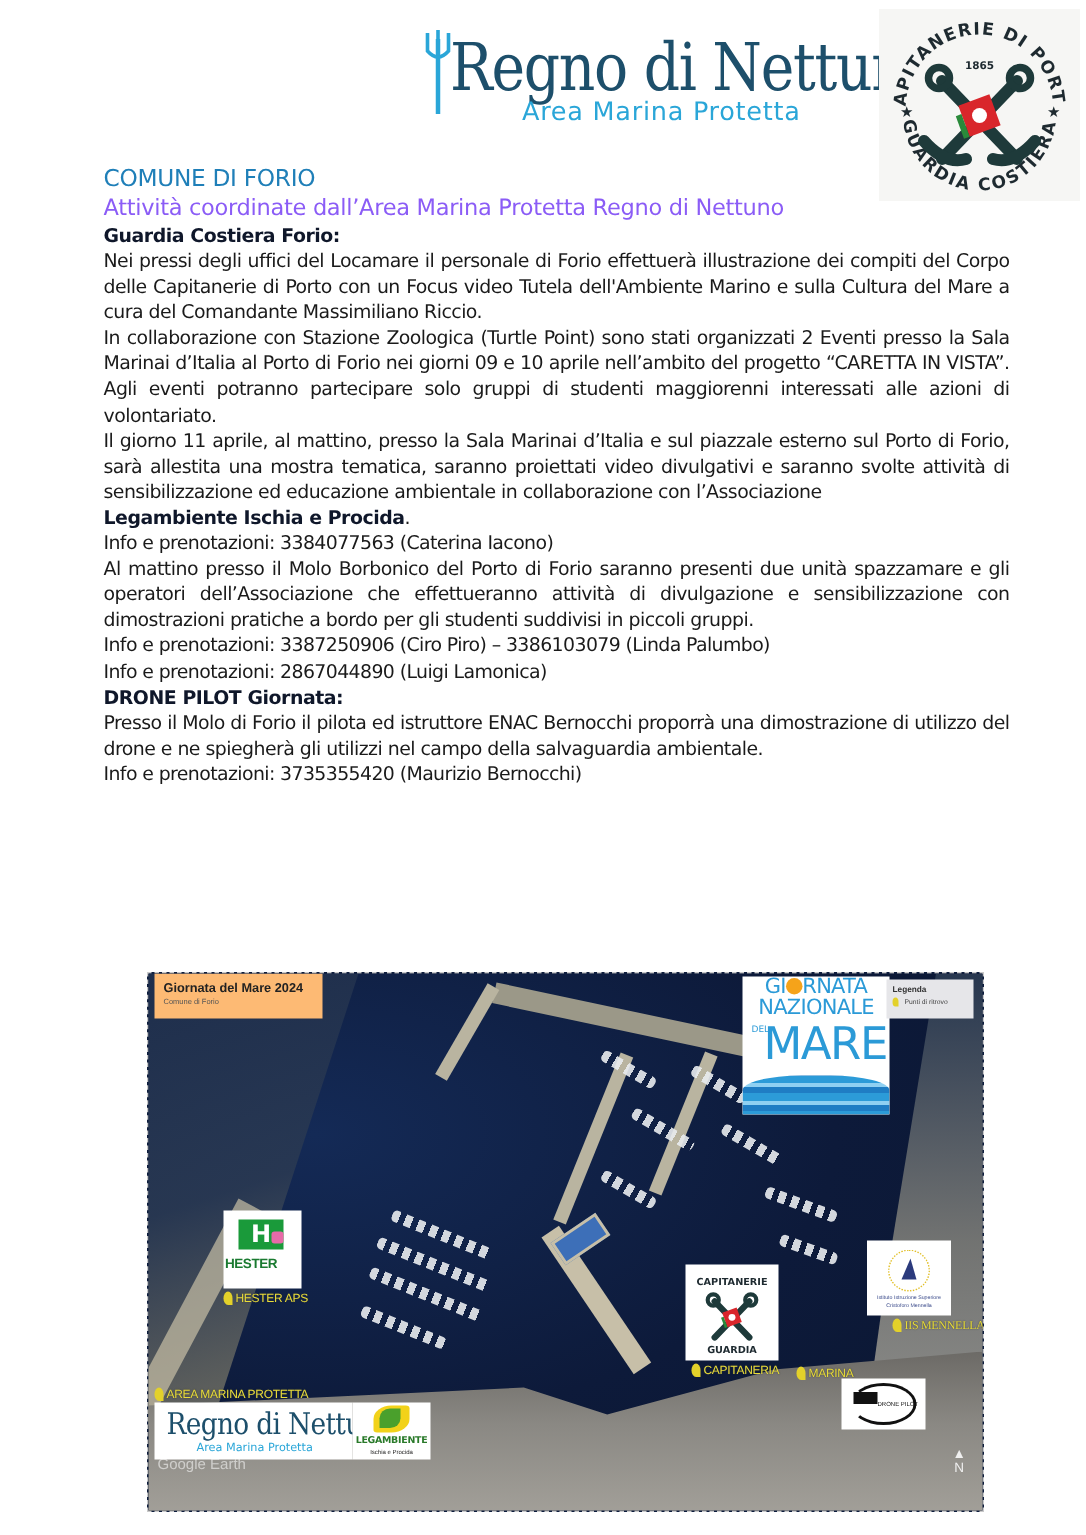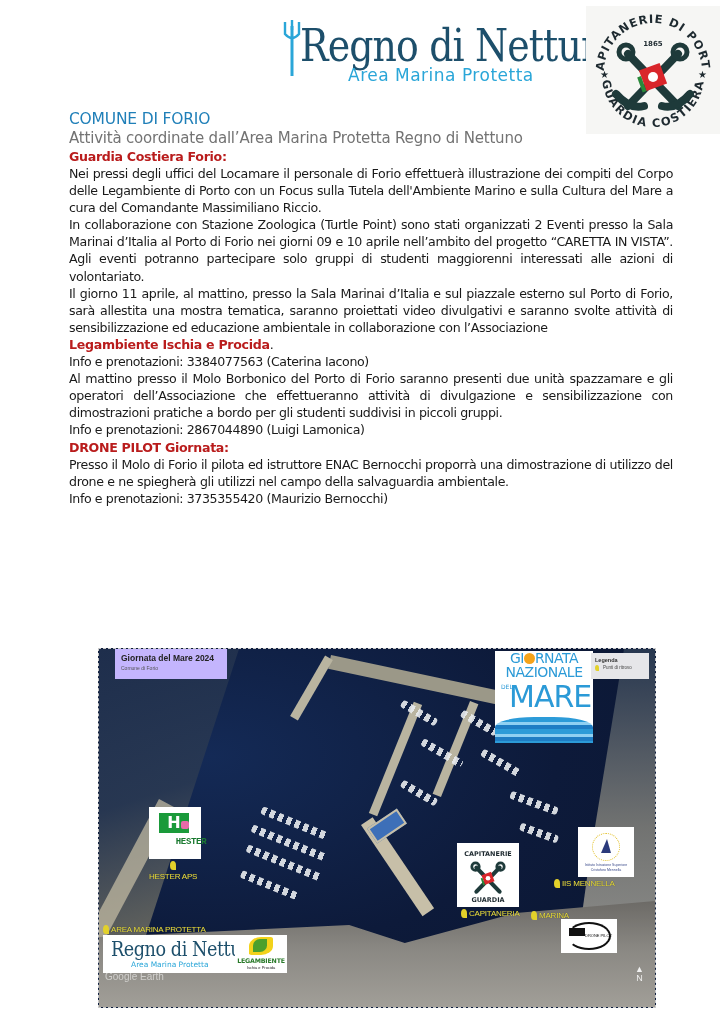--- a/index.html
+++ b/index.html
@@ -9,63 +9,63 @@
   .logo-nettuno { position: absolute; left: 268px; top: 8px; width: 310px; height: 80px; }
   .logo-nettuno .trident { position: absolute; left: 14px; top: 12px; width: 20px; height: 56px; }
   .logo-nettuno .title { position: absolute; left: 32px; top: 14px; font-family: "DejaVu Serif", serif; font-size: 44px; line-height: 48px; color: #1d4f6b; letter-spacing: -1px; transform: scaleX(0.86); transform-origin: left top; white-space: nowrap; }
   .logo-nettuno .subtitle { position: absolute; left: 80px; top: 58px; font-family: "DejaVu Sans", sans-serif; font-size: 17px; line-height: 18px; color: #2aa6d8; white-space: nowrap; letter-spacing: 0.5px; }
 
   .logo-cp { position: absolute; left: 586px; top: 6px; width: 134px; height: 128px; background: #f6f6f4; }
 
   
   .doc { position: absolute; left: 69px; top: 110px; width: 604px; font-family: "DejaVu Sans", sans-serif; font-size: 12.6px; line-height: 17.1px; }
   .doc .h1 { color: #1f7fb8; font-size: 15.5px; line-height: 18px; font-weight: normal; letter-spacing: -0.2px; }
-  .doc .h2 { color: #737373; font-size: 15px; line-height: 20px; letter-spacing: -0.2px; }
-  .doc .sec { color: #b91c1c; font-weight: bold; font-size: 12.6px; line-height: 17px; letter-spacing: -0.3px; }
+  .doc .h2 { color: #8b5cf6; font-size: 15px; line-height: 20px; letter-spacing: -0.2px; }
+  .doc .sec { color: #0f172a; font-weight: bold; font-size: 12.6px; line-height: 17px; letter-spacing: -0.3px; }
   .doc p { margin: 0; text-align: justify; letter-spacing: -0.35px; }
   .doc .info { letter-spacing: -0.4px; }
 
   
   .map { position: absolute; left: 98px; top: 648px; width: 556px; height: 358px; background: #0e1d3d; overflow: hidden; border: 1px dashed #c9c9c9; }
   .map .sea { position: absolute; inset: 0; background:
       radial-gradient(ellipse at 20% 30%, #142a56 0%, #0d1a3a 55%, #0a1630 100%); }
   .map .land-left { position: absolute; left: -30px; top: 0; width: 170px; height: 420px; background: linear-gradient(160deg, #20304d 0%, #2b3a52 40%, #6b6b62 70%, #9a9890 100%); transform: skewX(-18deg); transform-origin: top left; opacity: 0.85; }
   .map .shore { position: absolute; left: 60px; top: 150px; width: 18px; height: 260px; background: #c9c1a6; transform: rotate(28deg); transform-origin: top left; opacity: 0.7; }
   .map .land-bottom { position: absolute; left: 0; top: 252px; width: 556px; height: 120px; background: linear-gradient(180deg, #6c6a66 0%, #8a8883 40%, #a7a49d 100%); clip-path: polygon(0 30%, 45% 20%, 55% 35%, 75% 10%, 100% 0, 100% 100%, 0 100%); }
   .map .land-right { position: absolute; left: 470px; top: 0; width: 100px; height: 358px; background: linear-gradient(180deg, #2a3a52 0%, #7d7d78 50%, #a9a7a0 100%); clip-path: polygon(55% 0, 100% 0, 100% 100%, 0 100%, 20% 60%); opacity: 0.9; }
   .map .breakwater { position: absolute; left: 232px; top: 6px; width: 250px; height: 14px; background: #9b9888; transform: rotate(12deg); transform-origin: left top; }
   .map .pier1 { position: absolute; left: 292px; top: 50px; width: 9px; height: 120px; background: #b9b4a0; transform: rotate(22deg); }
   .map .pier2 { position: absolute; left: 352px; top: 50px; width: 9px; height: 100px; background: #b9b4a0; transform: rotate(22deg); }
   .map .pier3 { position: absolute; left: 208px; top: 4px; width: 9px; height: 70px; background: #b9b4a0; transform: rotate(30deg); }
   .map .molo { position: absolute; left: 262px; top: 176px; width: 14px; height: 110px; background: #c7bfa8; transform: rotate(-34deg); transform-origin: top left; }
   .map .molo-head { position: absolute; left: 270px; top: 168px; width: 32px; height: 14px; background: #3d6fb8; border: 2px solid #c7bfa8; transform: rotate(-34deg); }
   .map .boats { position: absolute; border-radius: 3px; background: repeating-linear-gradient(90deg, #e9ecef 0 5px, transparent 5px 9px); opacity: 0.9; }
 
-  .map .title-box { position: absolute; left: 16px; top: 0; width: 112px; height: 30px; background: #c4b5fd; padding: 4px 6px; box-sizing: border-box; }
+  .map .title-box { position: absolute; left: 4px; top: 0; width: 112px; height: 30px; background: #fdba74; padding: 4px 6px; box-sizing: border-box; }
   .map .title-box .t { font-family: "Liberation Sans", sans-serif; font-weight: bold; font-size: 8.5px; color: #222; line-height: 11px; white-space: nowrap; }
   .map .title-box .s { font-family: "Liberation Sans", sans-serif; font-size: 5px; color: #555; line-height: 8px; }
 
   .map .legend-box { position: absolute; left: 492px; top: 4px; width: 58px; height: 26px; background: #e6e6e9; padding: 3px 4px; box-sizing: border-box; font-family: "Liberation Sans", sans-serif; }
   .map .legend-box .lt { font-size: 5.5px; font-weight: bold; color: #333; line-height: 8px; }
   .map .legend-box .li { font-size: 4.5px; color: #444; line-height: 8px; display: flex; align-items: center; gap: 4px; }
   .pin { display: inline-block; width: 4px; height: 6px; background: #e3d12a; border-radius: 50% 50% 0 50%; }
 
   .gnm { position: absolute; left: 396px; top: 2px; width: 98px; height: 92px; background: #ffffff; overflow: hidden; }
   .gnm .l1, .gnm .l2 { font-family: "DejaVu Sans", sans-serif; color: #2b9ad7; font-size: 14px; line-height: 14px; letter-spacing: -0.5px; text-align: center; white-space: nowrap; }
   .gnm .sun { display: inline-block; width: 11px; height: 11px; background: #f5a31a; border-radius: 50%; vertical-align: -1px; }
   .gnm .l3 { position: absolute; left: 6px; top: 32px; font-size: 6px; color: #2b9ad7; font-family: "DejaVu Sans", sans-serif; }
   .gnm .l4 { position: absolute; left: 14px; top: 30px; font-size: 30px; line-height: 32px; color: #2b9ad7; font-family: "DejaVu Sans", sans-serif; letter-spacing: -1px; }
   .gnm .waves { position: absolute; left: 0; bottom: 0; width: 98px; height: 26px; background:
       repeating-linear-gradient(180deg, #2c9bd8 0 5px, #8fd0f2 5px 8px, #1f7dc4 8px 12px); border-top-left-radius: 40% 10px; border-top-right-radius: 40% 10px; }
 
   .badge { position: absolute; background: #ffffff; }
   .hester { left: 50px; top: 158px; width: 52px; height: 52px; }
   .hester .h { position: absolute; left: 10px; top: 6px; width: 30px; height: 20px; background: #1a9a3a; color: #fff; font-family: "DejaVu Sans", sans-serif; font-weight: bold; font-size: 16px; line-height: 20px; text-align: center; }
   .hester .crown { position: absolute; left: 32px; top: 14px; width: 8px; height: 8px; background: #e86aa8; border-radius: 2px; }
-  .hester .w { position: absolute; left: 22px; top: 30px; width: 40px; text-align: center; color: #1a7a30; font-family: Liberation Mono, monospace; font-weight: bold; font-size: 9px; letter-spacing: -0.3px; }
+  .hester .w { position: absolute; left: 1px; top: 30px; width: 40px; text-align: left; color: #1a7a30; font-family: Liberation Sans, sans-serif; font-weight: bold; font-size: 9px; letter-spacing: -0.3px; }
 
   .cp-small { left: 358px; top: 194px; width: 62px; height: 64px; }
   .eu-logo { left: 479px; top: 178px; width: 56px; height: 50px; }
   .eu-logo .ring { position: absolute; left: 14px; top: 6px; width: 28px; height: 28px; border-radius: 50%; border: 1px dotted #e2c02a; box-sizing: border-box; }
   .eu-logo .sail { position: absolute; left: 23px; top: 12px; width: 0; height: 0; border-left: 6px solid transparent; border-right: 4px solid transparent; border-bottom: 14px solid #2b3a7c; }
   .eu-logo .txt { position: absolute; left: 4px; top: 36px; width: 48px; font-size: 3.5px; color: #3a4a8a; text-align: center; font-family: "Liberation Sans", sans-serif; line-height: 5px; }
   .drone-logo { left: 462px; top: 270px; width: 56px; height: 34px; }
   .drone-logo .ell { position: absolute; left: 6px; top: 3px; width: 44px; height: 28px; border: 2px solid #111; border-radius: 50%; border-left-color: transparent; box-sizing: border-box; }
   .drone-logo .body { position: absolute; left: 8px; top: 9px; width: 16px; height: 8px; background: #111; }
   .drone-logo .t { position: absolute; left: 24px; top: 14px; font-size: 4px; color: #111; font-family: "Liberation Sans", sans-serif; white-space: nowrap; }
@@ -121,32 +121,33 @@
     <text x="112" y="72" font-size="10" fill="#1e2a30">★</text>
   </svg>
 </div>
 
 <div class="doc">
   <div class="h1">COMUNE DI FORIO</div>
   <div class="h2">Attività coordinate dall’Area Marina Protetta Regno di Nettuno</div>
 
   <div>
     <div class="sec">Guardia Costiera Forio:</div>
-    <p>Nei pressi degli uffici del Locamare il personale di Forio effettuerà illustrazione dei compiti del Corpo delle Legambiente di Porto con un Focus sulla Tutela dell'Ambiente Marino e sulla Cultura del Mare a cura del Comandante Massimiliano Riccio.</p>
+    <p>Nei pressi degli uffici del Locamare il personale di Forio effettuerà illustrazione dei compiti del Corpo delle Capitanerie di Porto con un Focus video Tutela dell'Ambiente Marino e sulla Cultura del Mare a cura del Comandante Massimiliano Riccio.</p>
   </div>
 
   <div>
     <p>In collaborazione con Stazione Zoologica (Turtle Point) sono stati organizzati 2 Eventi presso la Sala Marinai d’Italia al Porto di Forio nei giorni 09 e 10 aprile nell’ambito del progetto “CARETTA IN VISTA”. Agli eventi potranno partecipare solo gruppi di studenti maggiorenni interessati alle azioni di volontariato.</p>
     <p>Il giorno 11 aprile, al mattino, presso la Sala Marinai d’Italia e sul piazzale esterno sul Porto di Forio, sarà allestita una mostra tematica, saranno proiettati video divulgativi e saranno svolte attività di sensibilizzazione ed educazione ambientale in collaborazione con l’Associazione</p>
     <p><span class="sec">Legambiente Ischia e Procida</span><span>.</span></p>
     <p class="info">Info e prenotazioni: 3384077563 (Caterina Iacono)</p>
   </div>
 
   <div>
     <p>Al mattino presso il Molo Borbonico del Porto di Forio saranno presenti due unità spazzamare e gli operatori dell’Associazione che effettueranno attività di divulgazione e sensibilizzazione con dimostrazioni pratiche a bordo per gli studenti suddivisi in piccoli gruppi.</p>
+    <p class="info">Info e prenotazioni: 3387250906 (Ciro Piro) – 3386103079 (Linda Palumbo)</p>
   </div>
 
   <div>
     <p class="info">Info e prenotazioni: 2867044890 (Luigi Lamonica)</p>
   </div>
 
   <div>
     <div class="sec">DRONE PILOT Giornata:</div>
     <p>Presso il Molo di Forio il pilota ed istruttore ENAC Bernocchi proporrà una dimostrazione di utilizzo del drone e ne spiegherà gli utilizzi nel campo della salvaguardia ambientale.</p>
     <p class="info">Info e prenotazioni: 3735355420 (Maurizio Bernocchi)</p>
@@ -197,21 +198,21 @@
         <span class="pin"></span>
         <span>Punti di ritrovo</span>
       </div>
   </div>
 
   <div class="badge hester">
     <div class="h">H</div>
     <div class="crown"></div>
     <div class="w">HESTER</div>
   </div>
-  <div class="lbl" style="left:50px;top:212px;flex-direction:column;">
+  <div class="lbl" style="left:50px;top:212px;">
       <span class="pin"></span>
       <span>HESTER APS</span>
     </div>
 
   <div class="badge cp-small">
     <svg width="62" height="64" viewBox="0 0 134 128">
       <g stroke="#1e3a3a" stroke-width="9" fill="none" stroke-linecap="round">
         <line x1="42" y1="48" x2="92" y2="100"></line>
         <line x1="92" y1="48" x2="42" y2="100"></line>
       </g>
@@ -227,21 +228,21 @@
   <div class="lbl" style="left:362px;top:260px;">
       <span class="pin"></span>
       <span>CAPITANERIA</span>
     </div>
 
   <div class="badge eu-logo">
     <div class="ring"></div>
     <div class="sail"></div>
     <div class="txt">Istituto Istruzione Superiore Cristoforo Mennella</div>
   </div>
-  <div class="lbl" style="left:455px;top:230px;">
+  <div class="lbl" style="left:496px;top:230px;font-family:Liberation Serif, serif;">
       <span class="pin"></span>
       <span>IIS MENNELLA</span>
     </div>
 
   <div class="lbl" style="left:432px;top:262px;">
       <span class="pin"></span>
       <span>MARINA</span>
     </div>
   <div class="badge drone-logo">
     <div class="ell"></div>

